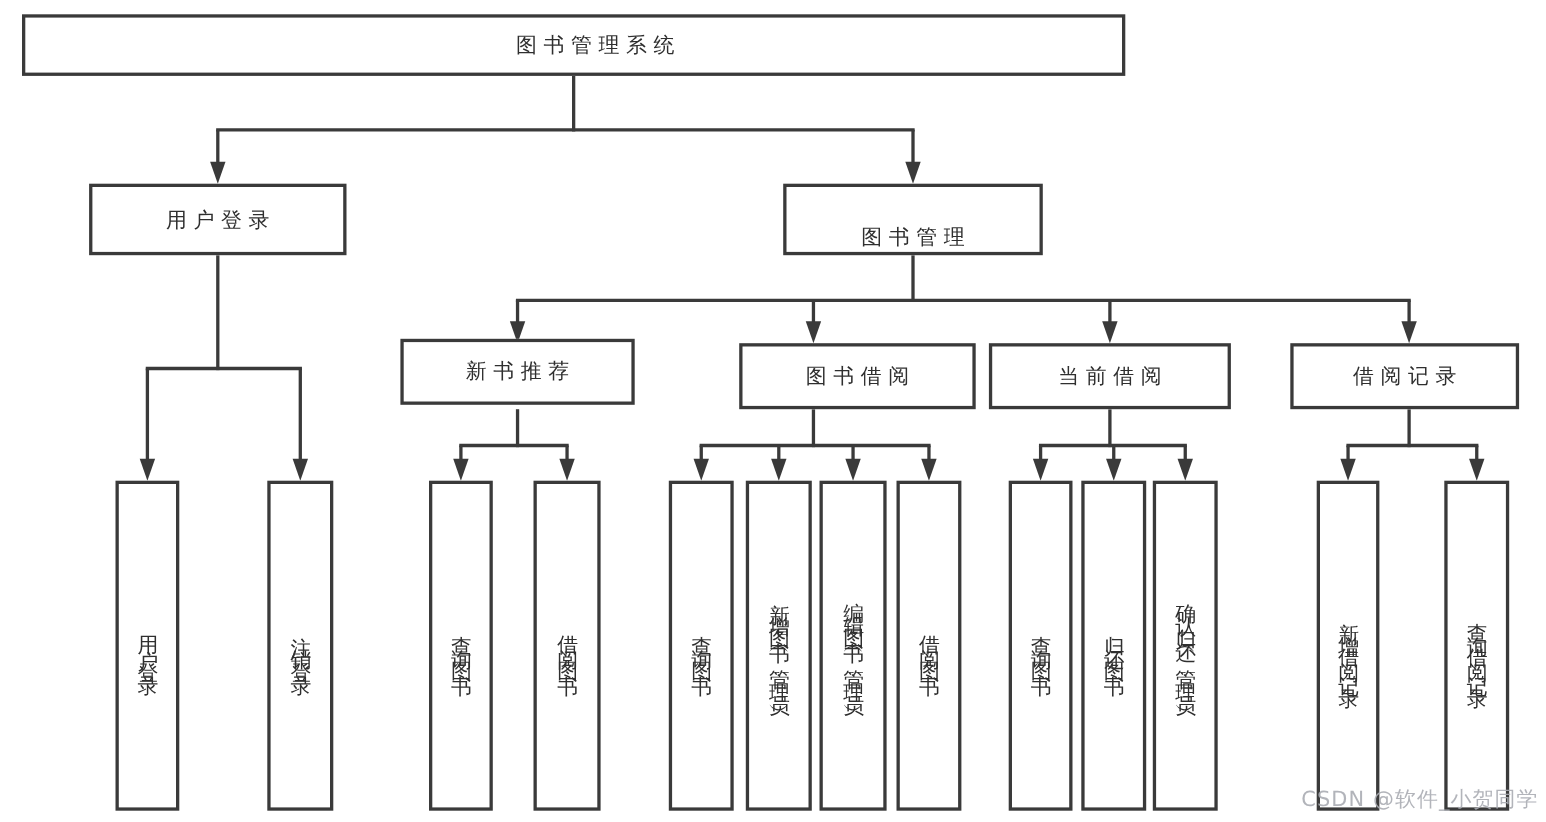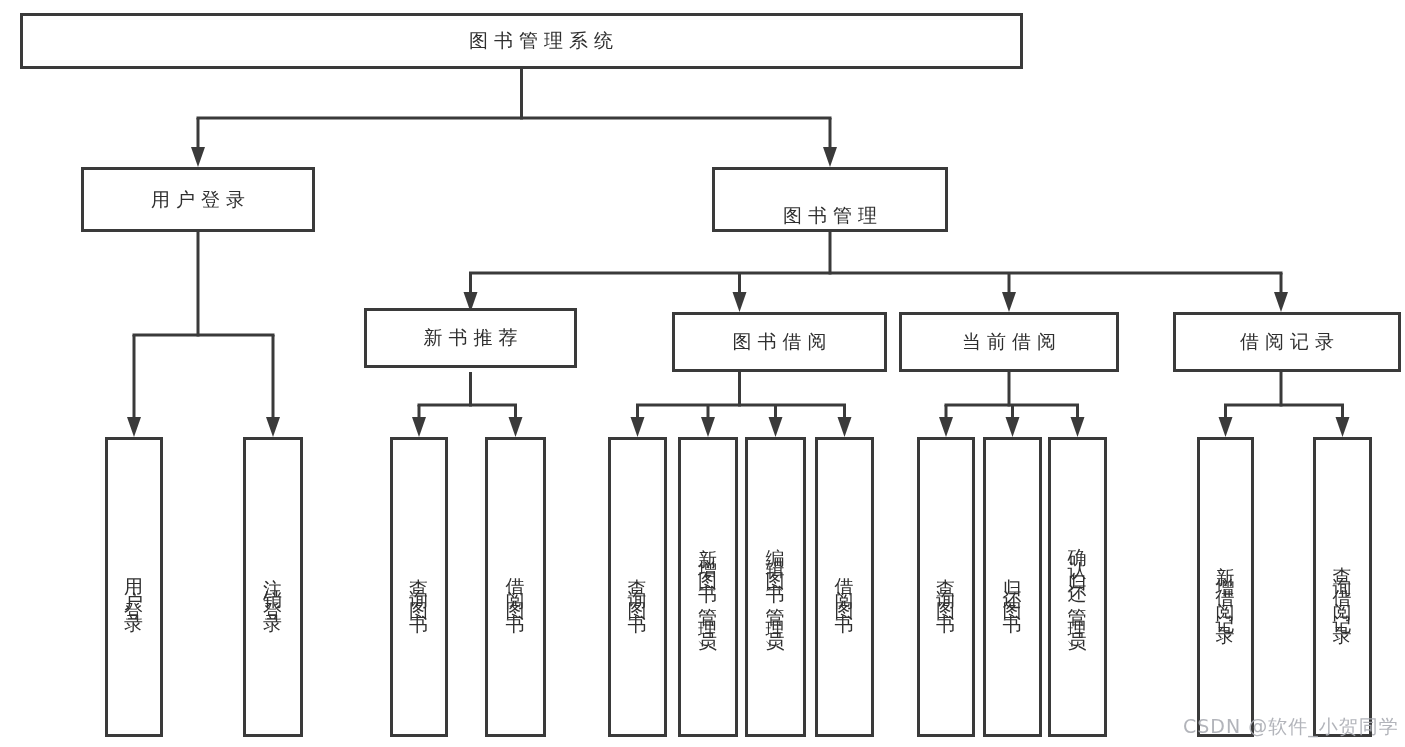--- a/index.html
+++ b/index.html
@@ -141,21 +141,21 @@
 
   <div class="hbox" style="left:364px; top:308px; width:213px; height:60px;">
     <span>新书推荐</span>
   </div>
   <div class="hbox" style="left:632px; top:312px; width:215px; height:60px;margin-left:40px;">
     <span>图书借阅</span>
   </div>
   <div class="hbox" style="left:899px; top:312px; width:220px; height:60px;text-align:right;">
     <span>当前借阅</span>
   </div>
-  <div class="hbox" style="left:1173px; top:312px; width:228px; height:60px;">
+  <div class="hbox" style="left:1173px; top:312px; width:208px; height:60px;">
     <span>借阅记录</span>
   </div>
 
   <div class="vbox" style="left:105px; width:58px;">
     <span class="vtext">用户登录</span>
   </div>
   <div class="vbox" style="left:243px; width:60px;">
     <span class="vtext">注销登录</span>
   </div>
 

